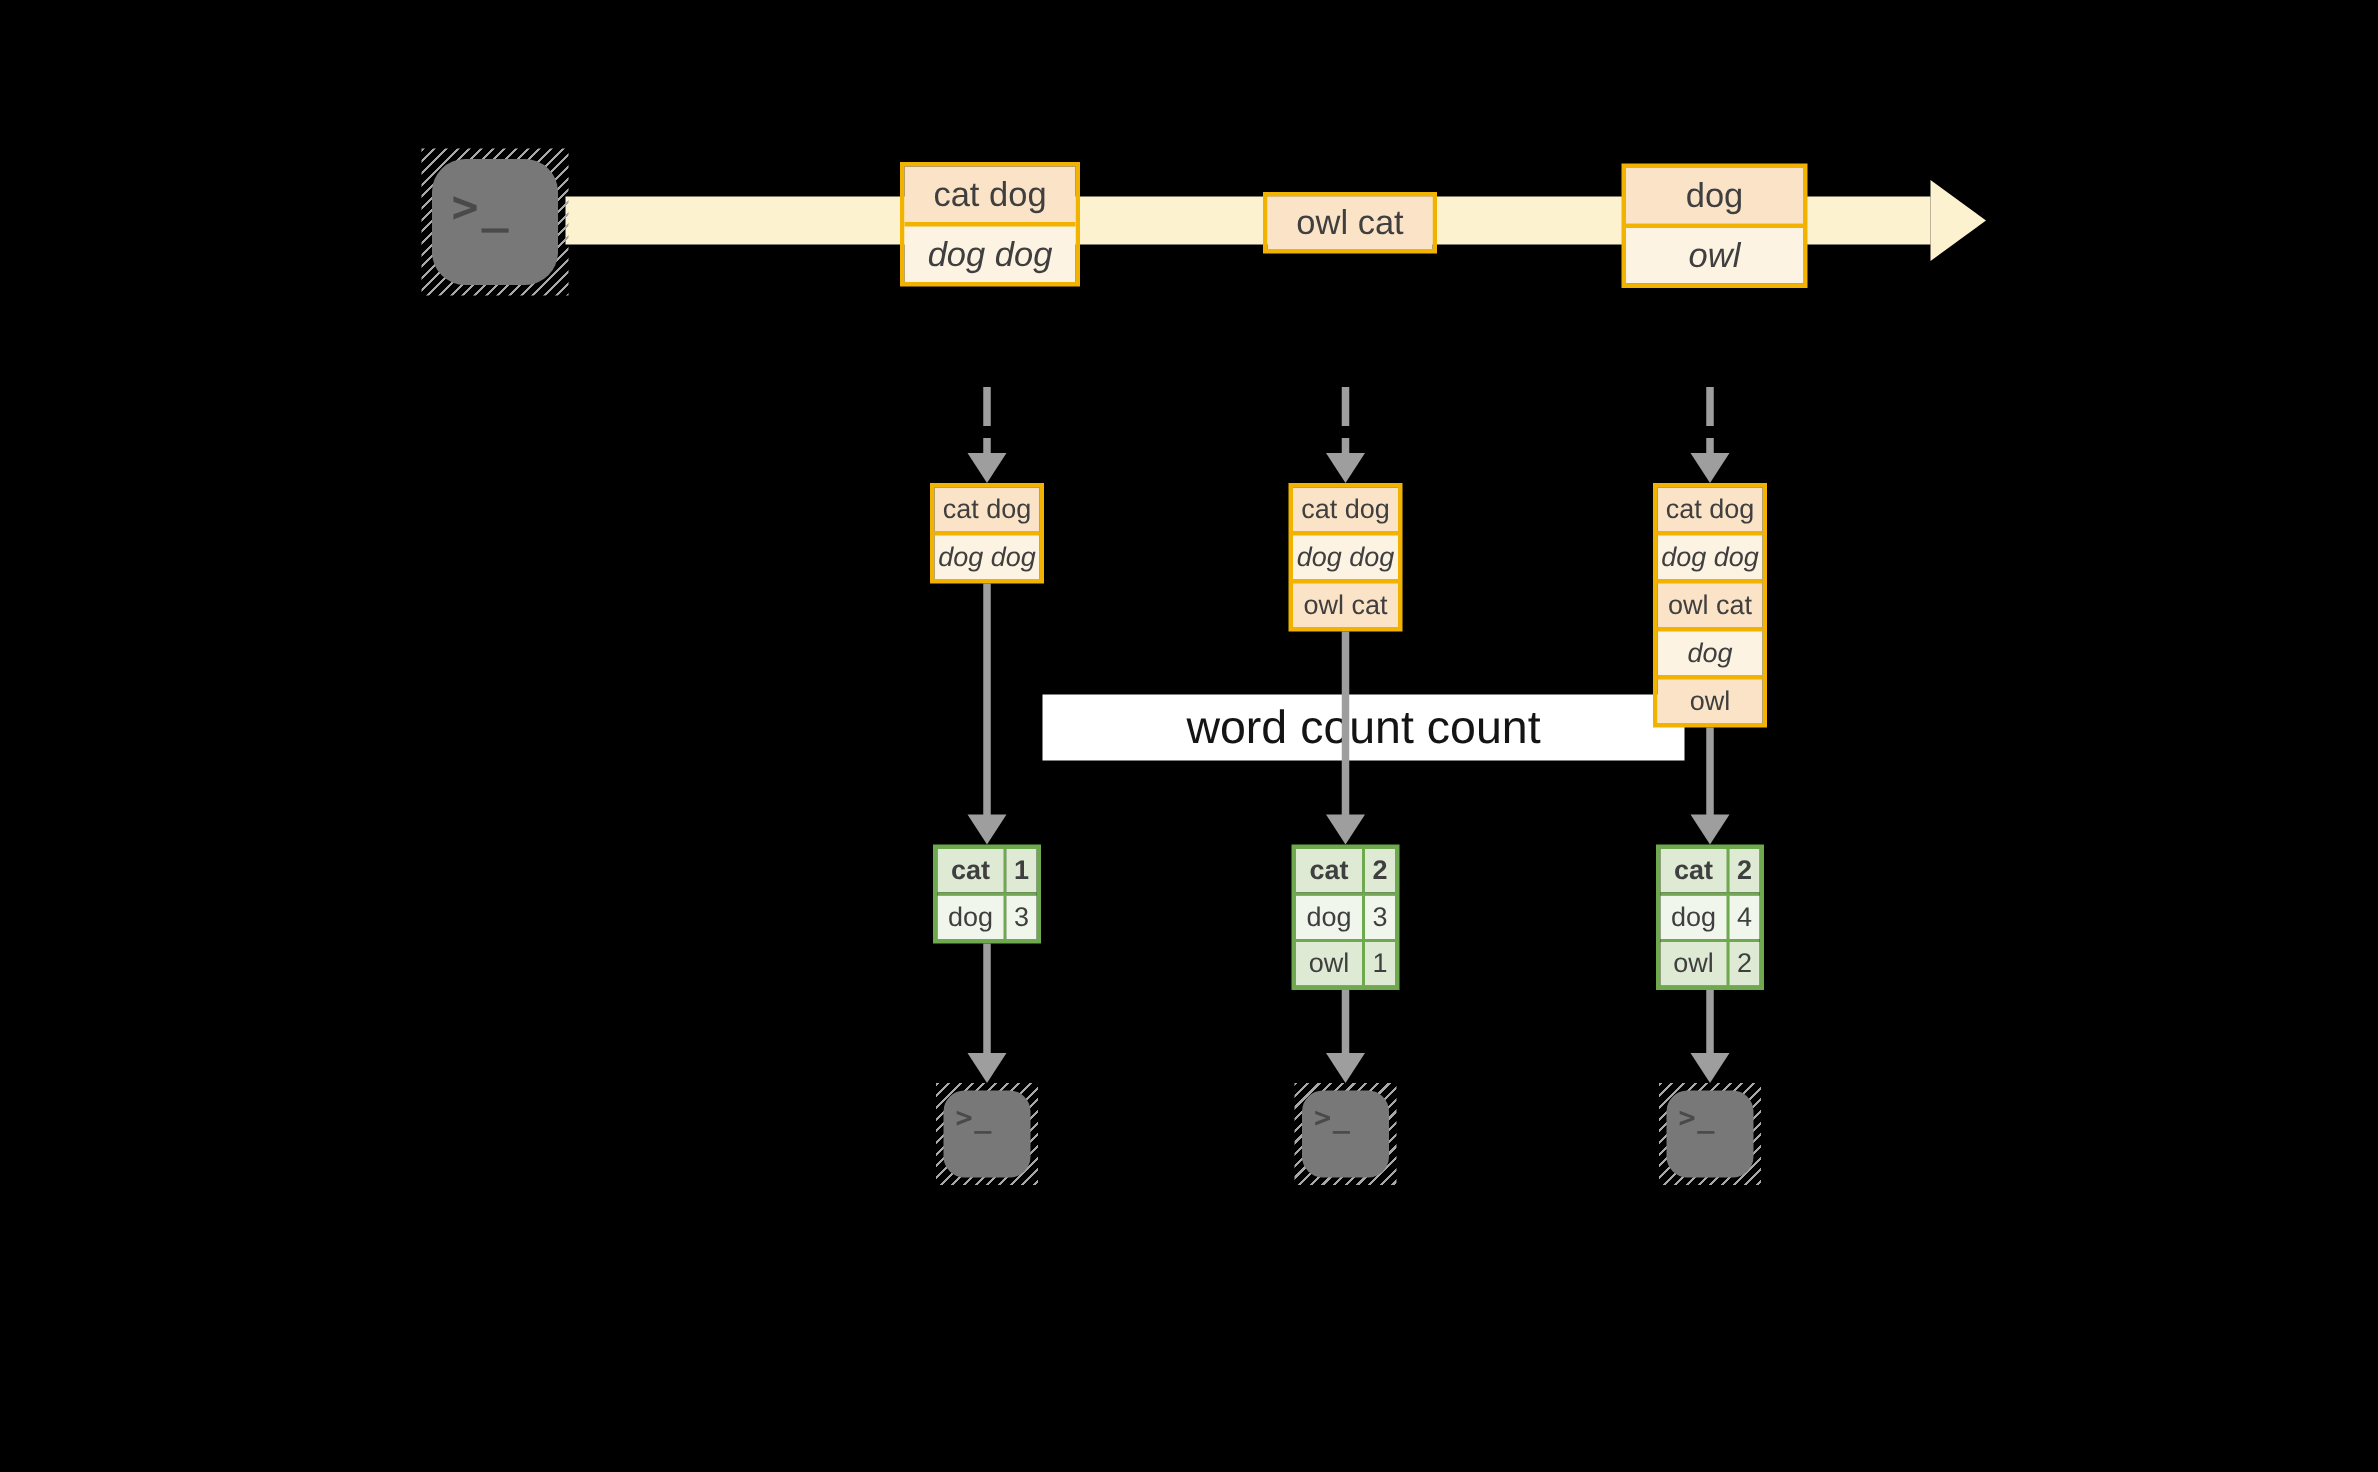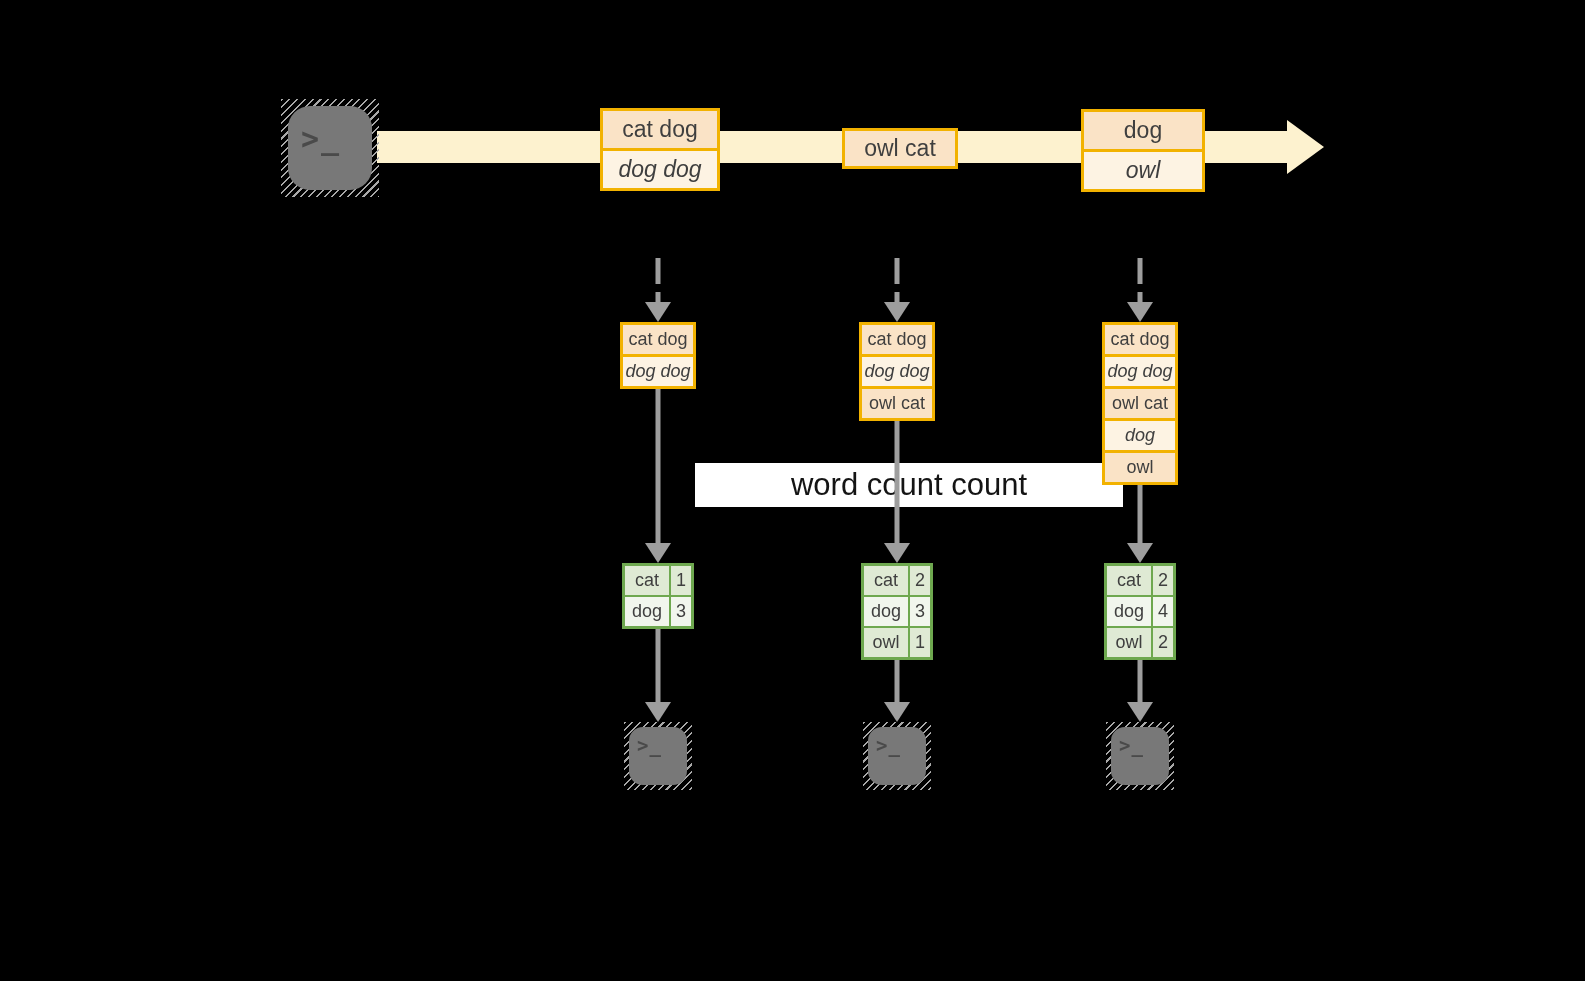--- a/index.html
+++ b/index.html
@@ -49,21 +49,21 @@
         border-top:20px solid var(--gray);}
 
   
   .querybox{position:absolute;left:695px;top:463px;width:428px;height:44px;background:#fff;z-index:1;
             display:flex;align-items:center;justify-content:center;
             font-size:31px;color:#141414;}
 
   
   .gtable{position:absolute;border:3px solid var(--green);display:flex;flex-direction:column;z-index:3;}
   .grow{display:flex;height:29px;border-top:2px solid var(--green);}
-  .grow:first-child{border-top:none;}
+  .grow:first-child{border-top:none;font-weight:bold;}
   .gword{width:44px;border-right:2px solid var(--green);display:flex;align-items:center;
          justify-content:center;font-size:18px;color:var(--txt);}
   .gcount{width:20px;display:flex;align-items:center;justify-content:center;
           font-size:18px;color:var(--txt);}
   .g1 .gword,.g1 .gcount{background:var(--gl1);}
   .g2 .gword,.g2 .gcount{background:var(--gl2);}
 </style>
 </head>
 <body>
 

